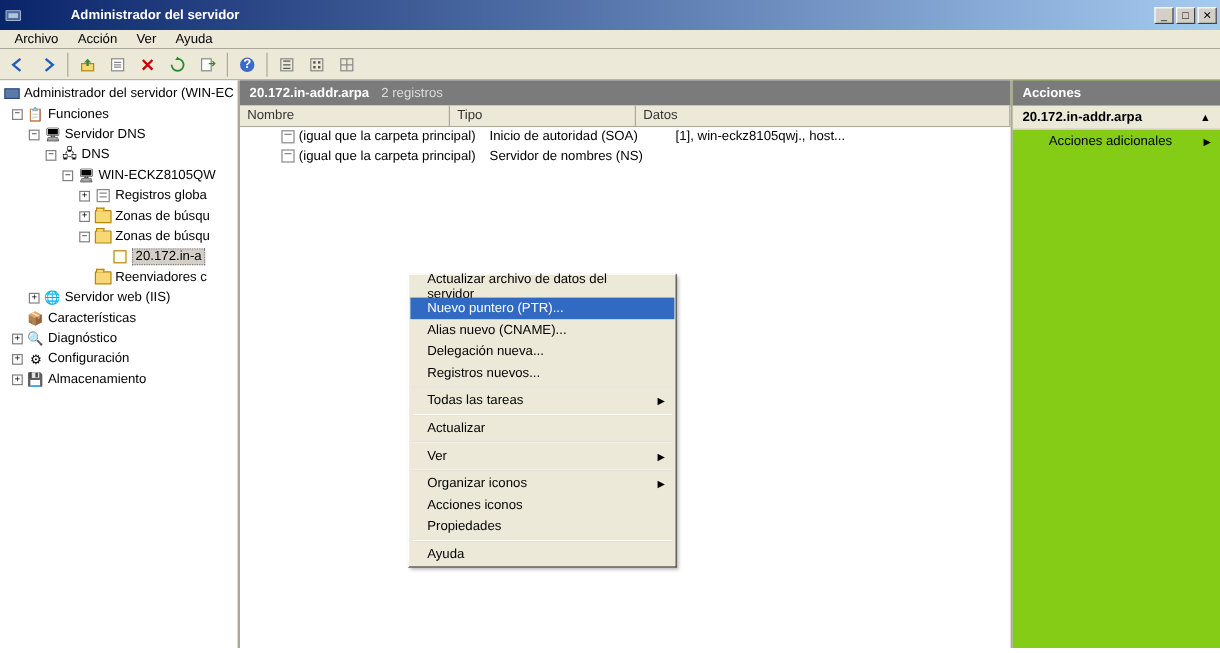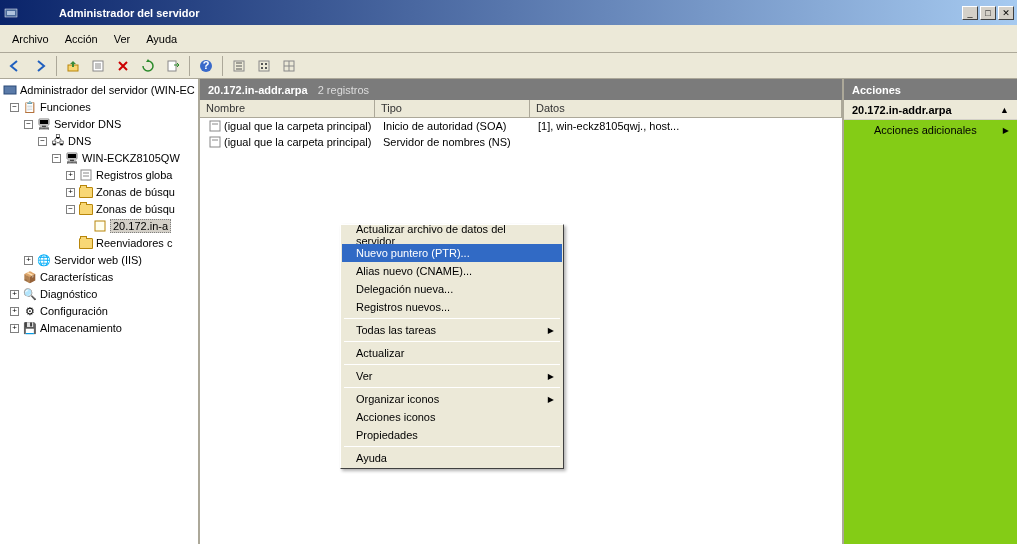--- a/index.html
+++ b/index.html
@@ -2,44 +2,44 @@
 <html><head>
 <meta charset="utf-8">
 <style>
 * { box-sizing: border-box; font-family: Tahoma, "Segoe UI", sans-serif; font-size: 11px; }
 body { margin: 0; background: #fff; width: 1017px; height: 544px; overflow: hidden; }
 .titlebar { height: 25px; background: linear-gradient(to right, #0a246a, #a6caf0); color: #fff; display: flex; align-items: center; padding: 0 3px; gap: 36px; }
 .titlebar .icon { width: 16px; height: 16px; margin-right: 4px; display: flex; align-items: center; justify-content: center; }
 .titlebar .title { font-weight: bold; flex: 1; }
 .winbtns { display: flex; gap: 2px; }
 .winbtn { width: 16px; height: 14px; background: #d4d0c8; border: 1px solid #fff; border-right-color: #404040; border-bottom-color: #404040; display: flex; align-items: center; justify-content: center; font-size: 9px; font-family: Arial; color: #000; }
-.menubar { height: 28px; background: #ece9d8; padding: 2px 6px; display: flex; align-items: center; gap: 4px; border-bottom: 1px solid #aca899; }
+.menubar { height: 16px; background: #ece9d8; padding: 2px 6px; display: flex; align-items: center; gap: 4px; border-bottom: 1px solid #aca899; }
 .menuitem { padding: 2px 6px; cursor: default; }
 .toolbar { height: 26px; background: #ece9d8; padding: 2px 4px; display: flex; align-items: center; gap: 3px; border-bottom: 1px solid #aca899; }
 .tbtn { width: 22px; height: 22px; display: flex; align-items: center; justify-content: center; border: 1px solid transparent; cursor: default; }
 .tsep { width: 1px; height: 20px; background: #aca899; margin: 0 2px; }
 .main { display: flex; height: 473px; }
 .tree { width: 200px; border-right: 2px solid #aca899; background: #fff; padding: 2px; overflow: hidden; white-space: nowrap; }
 .tnode { display: flex; align-items: center; height: 16px; margin: 1px 0; text-align: right; }
 .tind { display: inline-block; }
 .texp { width: 9px; height: 9px; border: 1px solid #808080; display: inline-flex; align-items: center; justify-content: center; font-size: 8px; line-height: 8px; margin-right: 3px; color: #000; background: #fff; }
 .texp.blank { border: none; background: transparent; }
 .ticon { width: 16px; height: 16px; display: inline-flex; align-items: center; justify-content: center; margin-right: 2px; font-size: 11px; }
 .tlabel { white-space: nowrap; }
 .tlabel.sel { background: #d4d0c8; border: 1px dotted #808080; padding: 0 2px; }
 .center { flex: 1; display: flex; flex-direction: column; border-right: 2px solid #aca899; }
 .chdr { height: 21px; background: #7b7b7b; color: #fff; display: flex; align-items: center; padding: 0 8px; font-weight: bold; gap: 10px; }
 .chdr .count { font-weight: normal; color: #ddd; }
 .lhdr { height: 18px; background: #ece9d8; display: flex; border-bottom: 1px solid #aca899; }
 .lcol { border-right: 1px solid #aca899; padding: 2px 6px; color: #333; }
 .list { flex: 1; background: #fff; position: relative; }
-.lrow { display: flex; height: 16px; align-items: center; padding-left: 2px; }
+.lrow { display: flex; height: 16px; align-items: center; padding-left: 2px; margin-left: 25px; }
 .lcell { padding: 0 6px; white-space: nowrap; overflow: hidden; display: flex; align-items: center; }
 .c1 { width: 175px; } .c2 { width: 155px; } .c3 { flex: 1; }
-.ctxmenu { position: absolute; left: 140px; top: 106px; width: 224px; background: #ece9d8; border: 1px solid #fff; border-right-color: #404040; border-bottom-color: #404040; box-shadow: 2px 2px 3px rgba(0,0,0,0.3); padding: 1px; }
+.ctxmenu { position: absolute; left: 140px; top: 122px; width: 224px; background: #ece9d8; border: 1px solid #fff; border-right-color: #404040; border-bottom-color: #404040; box-shadow: 2px 2px 3px rgba(0,0,0,0.3); padding: 1px; }
 .crow { height: 18px; display: flex; align-items: center; padding: 0 22px 0 14px; position: relative; }
 .crow.hl { background: #316ac5; color: #fff; }
 .csep { height: 1px; background: #aca899; margin: 2px 2px; border-bottom: 1px solid #fff; }
 .carrow { position: absolute; right: 8px; font-size: 8px; }
 .actions { width: 173px; background: #84cc16; }
 .ahdr { height: 21px; background: #7b7b7b; color: #fff; display: flex; align-items: center; padding: 0 8px; font-weight: bold; }
 .asec { height: 20px; background: #ece9d8; display: flex; align-items: center; padding: 0 8px; font-weight: bold; border-bottom: 1px solid #d4d0c8; justify-content: space-between; }
 .aitem { height: 20px; display: flex; align-items: center; padding: 0 8px 0 30px; justify-content: space-between; }
 .folder { width: 14px; height: 11px; background: #f8d775; border: 1px solid #b8860b; border-radius: 1px 1px 0 0; display: inline-block; position: relative; }
 .folder::before { content: ""; position: absolute; top: -3px; left: 0; width: 5px; height: 2px; background: #f8d775; border: 1px solid #b8860b; border-bottom: none; }

